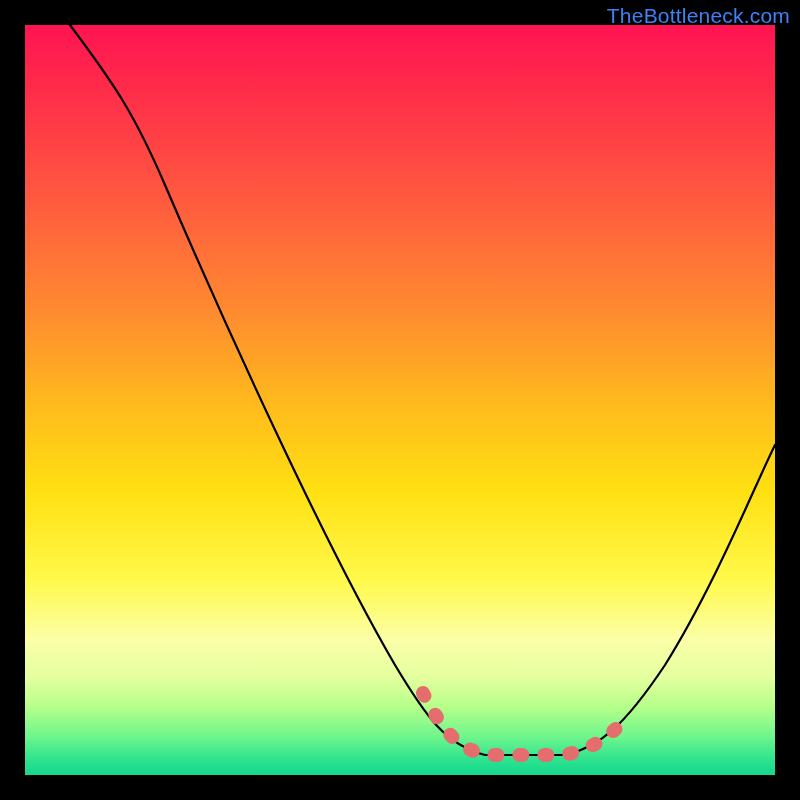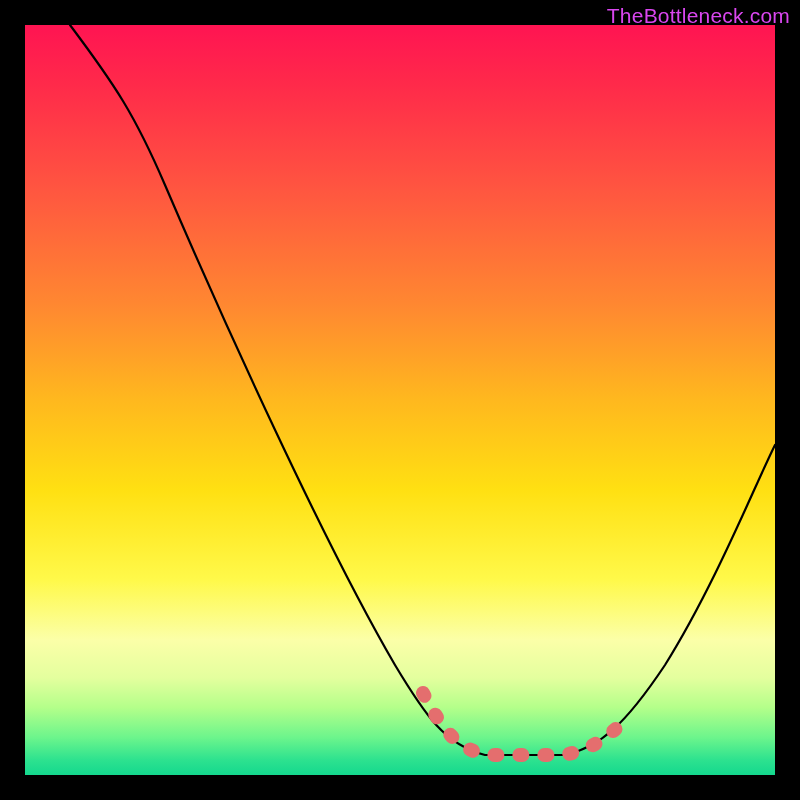--- a/index.html
+++ b/index.html
@@ -37,21 +37,21 @@
       #b4ff8a 91%,
       #6cf58c 95%,
       #2de28f 98%,
       #14d88e 100%
     );
   }
   .watermark {
     position: absolute;
     top: 4px;
     right: 10px;
-    color: #d946ef;
+    color: #3b82f6;
     font-size: 21px;
     letter-spacing: 0.2px;
     margin-left: 25px;
   }
   svg.curve {
     position: absolute;
     left: 25px;
     top: 25px;
     width: 750px;
     height: 750px;

